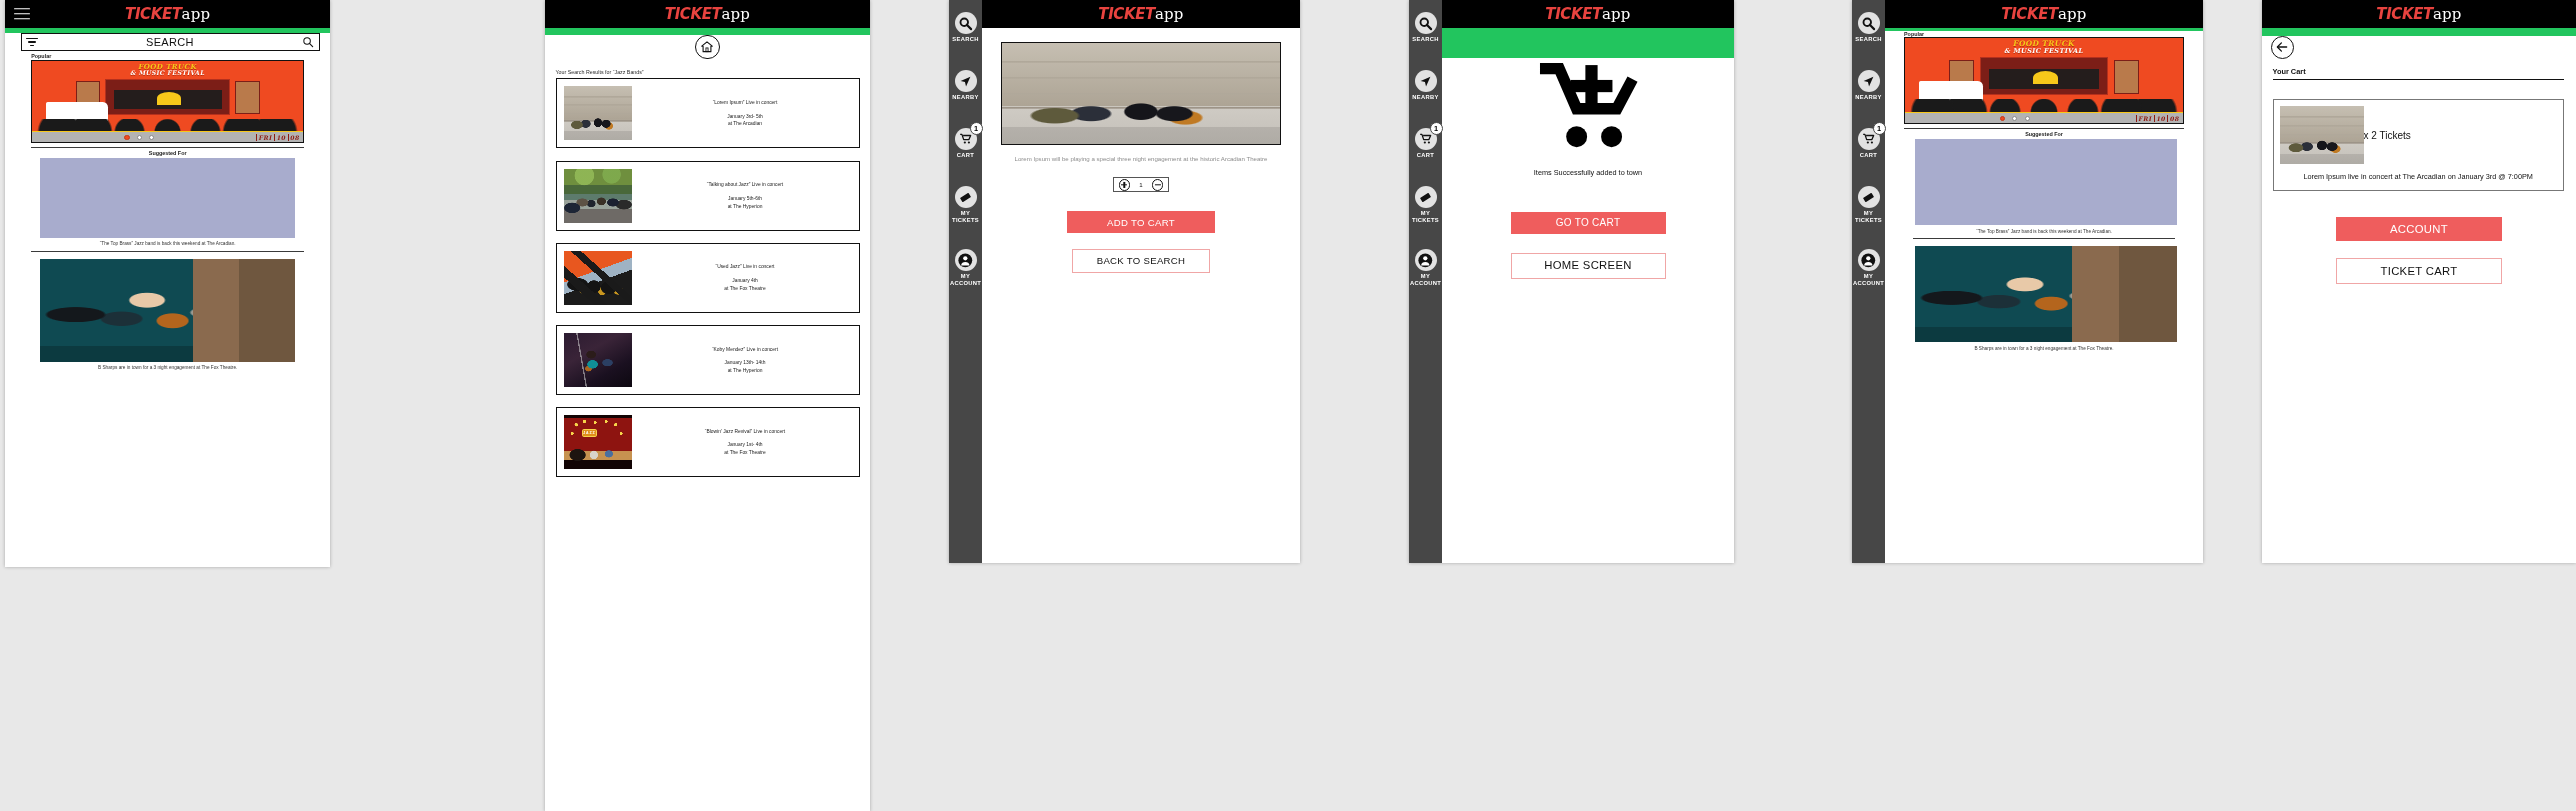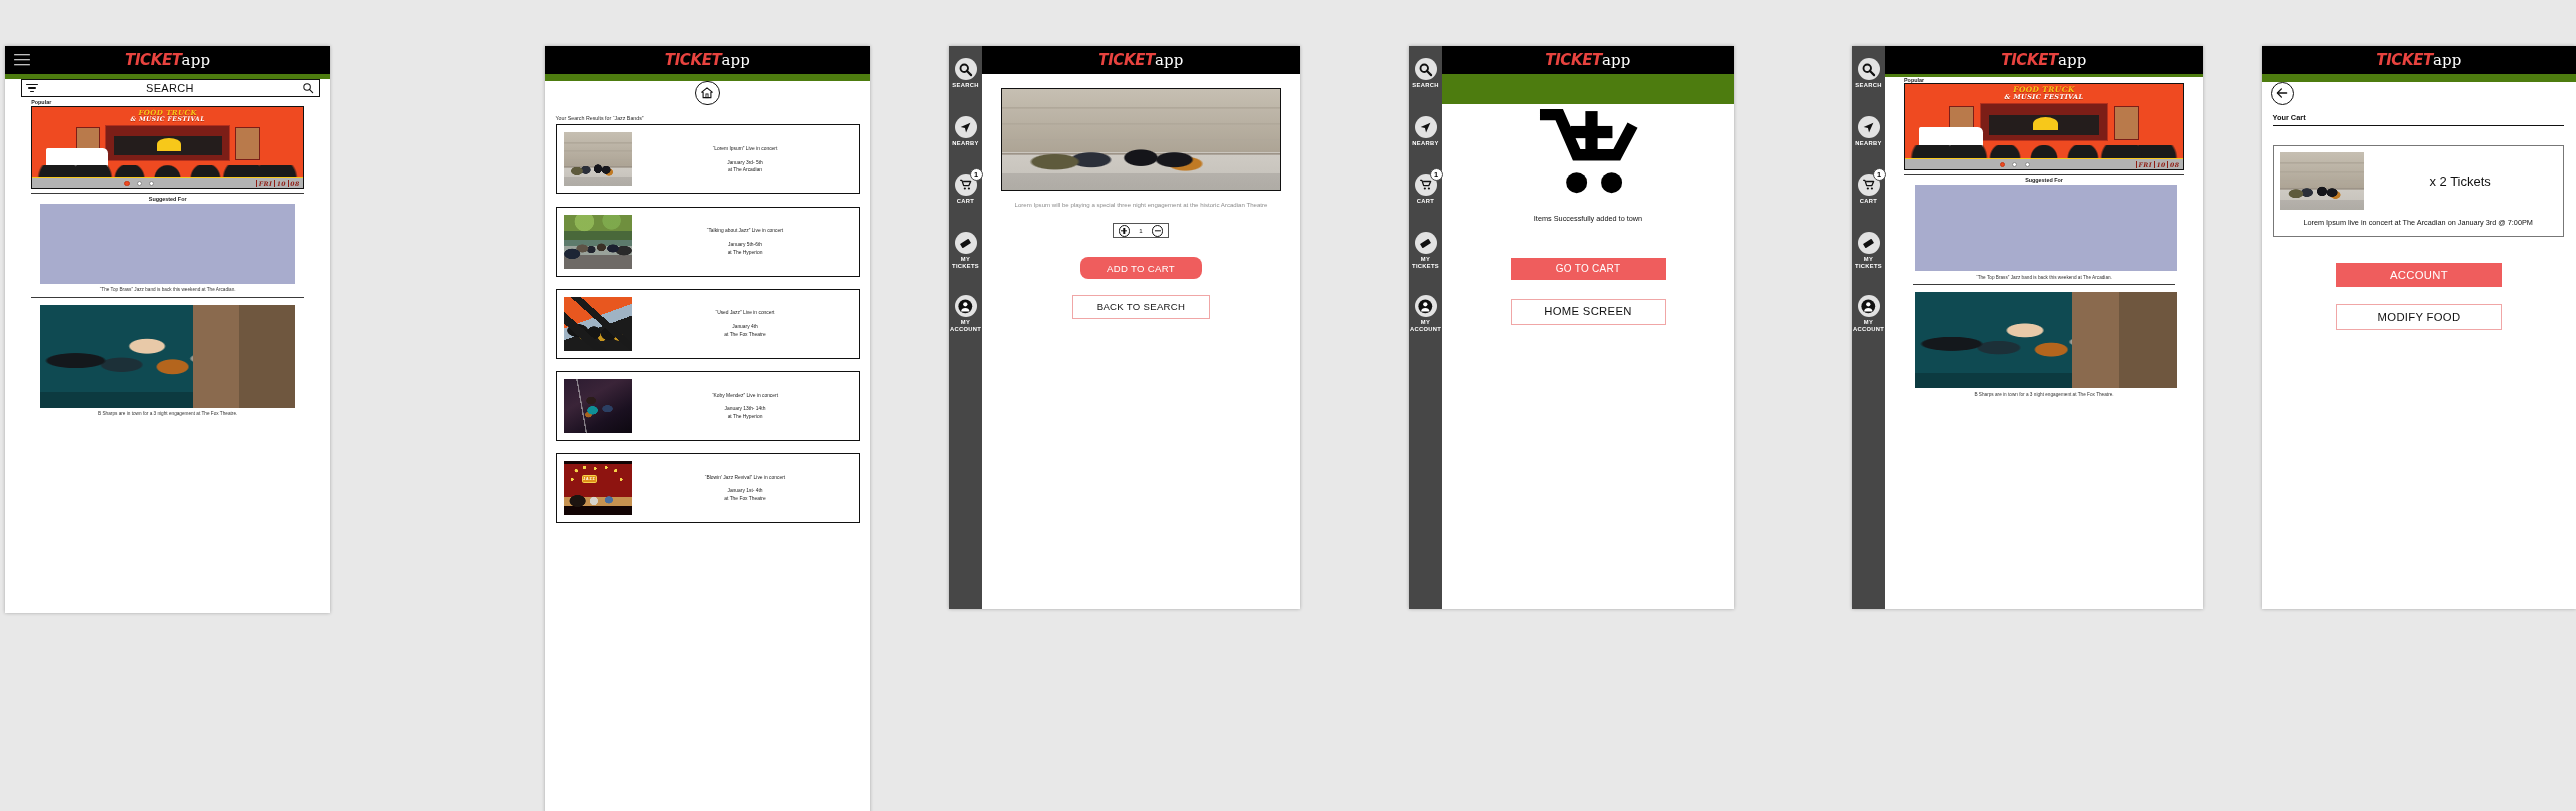--- a/index.html
+++ b/index.html
@@ -8,24 +8,23 @@
     background: #e8e8e8;
     font-family: "Liberation Sans", sans-serif;
     overflow: hidden;
   }
   #stage { position: relative; width: 2576px; height: 812px; background: #e8e8e8; }
 
   
   .phone {
     position: absolute;
     top: 0;
-    background: #4d7c0f;
+    background: #22c55e;
     overflow: hidden;
     box-shadow: 0 0 3.5px rgba(0,0,0,0.28);
-    margin-top: 46px;
   }
   .topbar {
     height: 28px; background: #000;
     display: flex; align-items: center; justify-content: center;
     position: relative; flex: 0 0 auto;
   }
   .brand { font-size: 15px; letter-spacing: 0.2px; line-height: 1; white-space: nowrap; }
   .brand .t1 { color: #e8433f; font-weight: 700; font-style: italic; font-family: "DejaVu Sans", sans-serif; letter-spacing: -0.4px;}
   .brand .t2 { color: #ffffff; font-weight: 400; font-family: "DejaVu Serif", serif; }
   .hamburger {
@@ -314,21 +313,21 @@
   
   .back-btn {
     width: 23px; height: 23px; border-radius: 50%; border: 1.6px solid #111;
     display: flex; align-items: center; justify-content: center; margin: 7.9px 0 0 8.7px;
   }
   .cart-title { font-size: 7.4px; font-weight: 700; color: #111; margin: 7.9px 0 3.5px 10.5px; }
   .cart-rule { height: 0.9px; background: #111; margin: 0 12.2px 0 10.5px; }
   .cart-item { border: 0.9px solid #777; margin: 19px 12.2px 0 10.5px; padding: 6.1px 6.1px 7.9px 6.1px; }
   .cart-item .row { display: flex; align-items: center; }
   .cart-item .ci-img { width: 84px; height: 58px; flex: 0 0 84px; }
-  .cart-item .qtylabel { flex: 1; text-align: center; font-size: 13px; color: #111; }
+  .cart-item .qtylabel { flex: 1; font-size: 10px; color: #111; }
   .cart-item .ci-cap { text-align: center; font-size: 7.3px; color: #111; line-height: 1.55; margin-top: 7px; }
 </style>
 </head>
 <body>
 
 <div id="stage">
 
   <div class="phone" style="left:5.2px; width:325px; height:567px;">
     <div class="topbar">
       <div class="hamburger">
@@ -520,21 +519,21 @@
 
     <div class="screenbody" style="height:535px; margin-left:33px;">
       <div class="detail-wrap">
         <div class="art ph-street detail-img"></div>
         <div class="detail-cap">Lorem Ipsum will be playing a special three night engagement at the historic Arcadian Theatre</div>
         <div class="stepper">
           <div class="cbtn plus"></div>
           <div class="qty">1</div>
           <div class="cbtn"></div>
         </div>
-        <div class="btn btn-primary" style="width:122px; margin-top:19px;border-radius:8px;">ADD TO CART</div>
+        <div class="btn btn-primary" style="width:148px; margin-top:19px;">ADD TO CART</div>
         <div class="btn btn-outline" style="width:138px; margin-top:15.7px;">BACK TO SEARCH</div>
       </div>
     </div>
   </div>
 
   <div class="phone" style="left:1409px; width:325px; height:563px;">
     <div class="topbar" style="margin-left:33px;">
       <div class="brand">
         <span class="t1">TICKET</span><span class="t2">app</span>
       </div>
@@ -718,18 +717,18 @@
 
       <div class="cart-item">
         <div class="row">
           <div class="art ph-street ci-img"></div>
           <div class="qtylabel">x 2 Tickets</div>
         </div>
         <div class="ci-cap">Lorem Ipsum live in concert at The Arcadian on January 3rd @ 7:00PM</div>
       </div>
 
       <div class="btn btn-primary" style="width:166px; margin-top:26px; font-size:11.3px;">ACCOUNT</div>
-      <div class="btn btn-outline" style="width:166px; margin-top:17.5px; font-size:11.3px;">MODIFY FOOD</div>
+      <div class="btn btn-outline" style="width:166px; margin-top:17.5px; font-size:11.3px;">TICKET CART</div>
     </div>
   </div>
 
 </div>
 
 
 </body></html>

